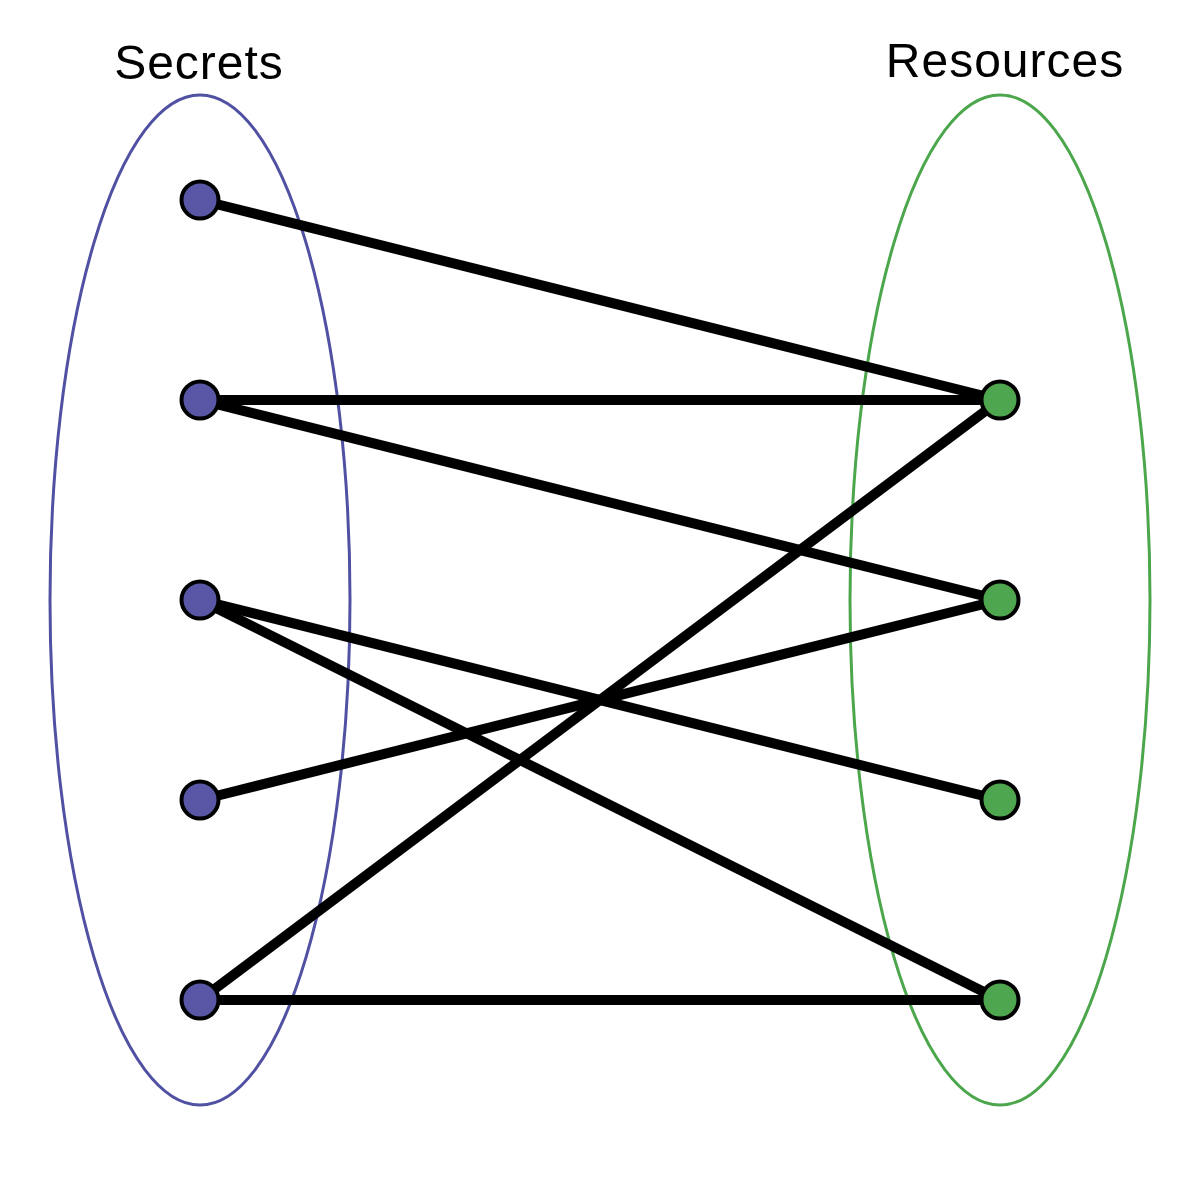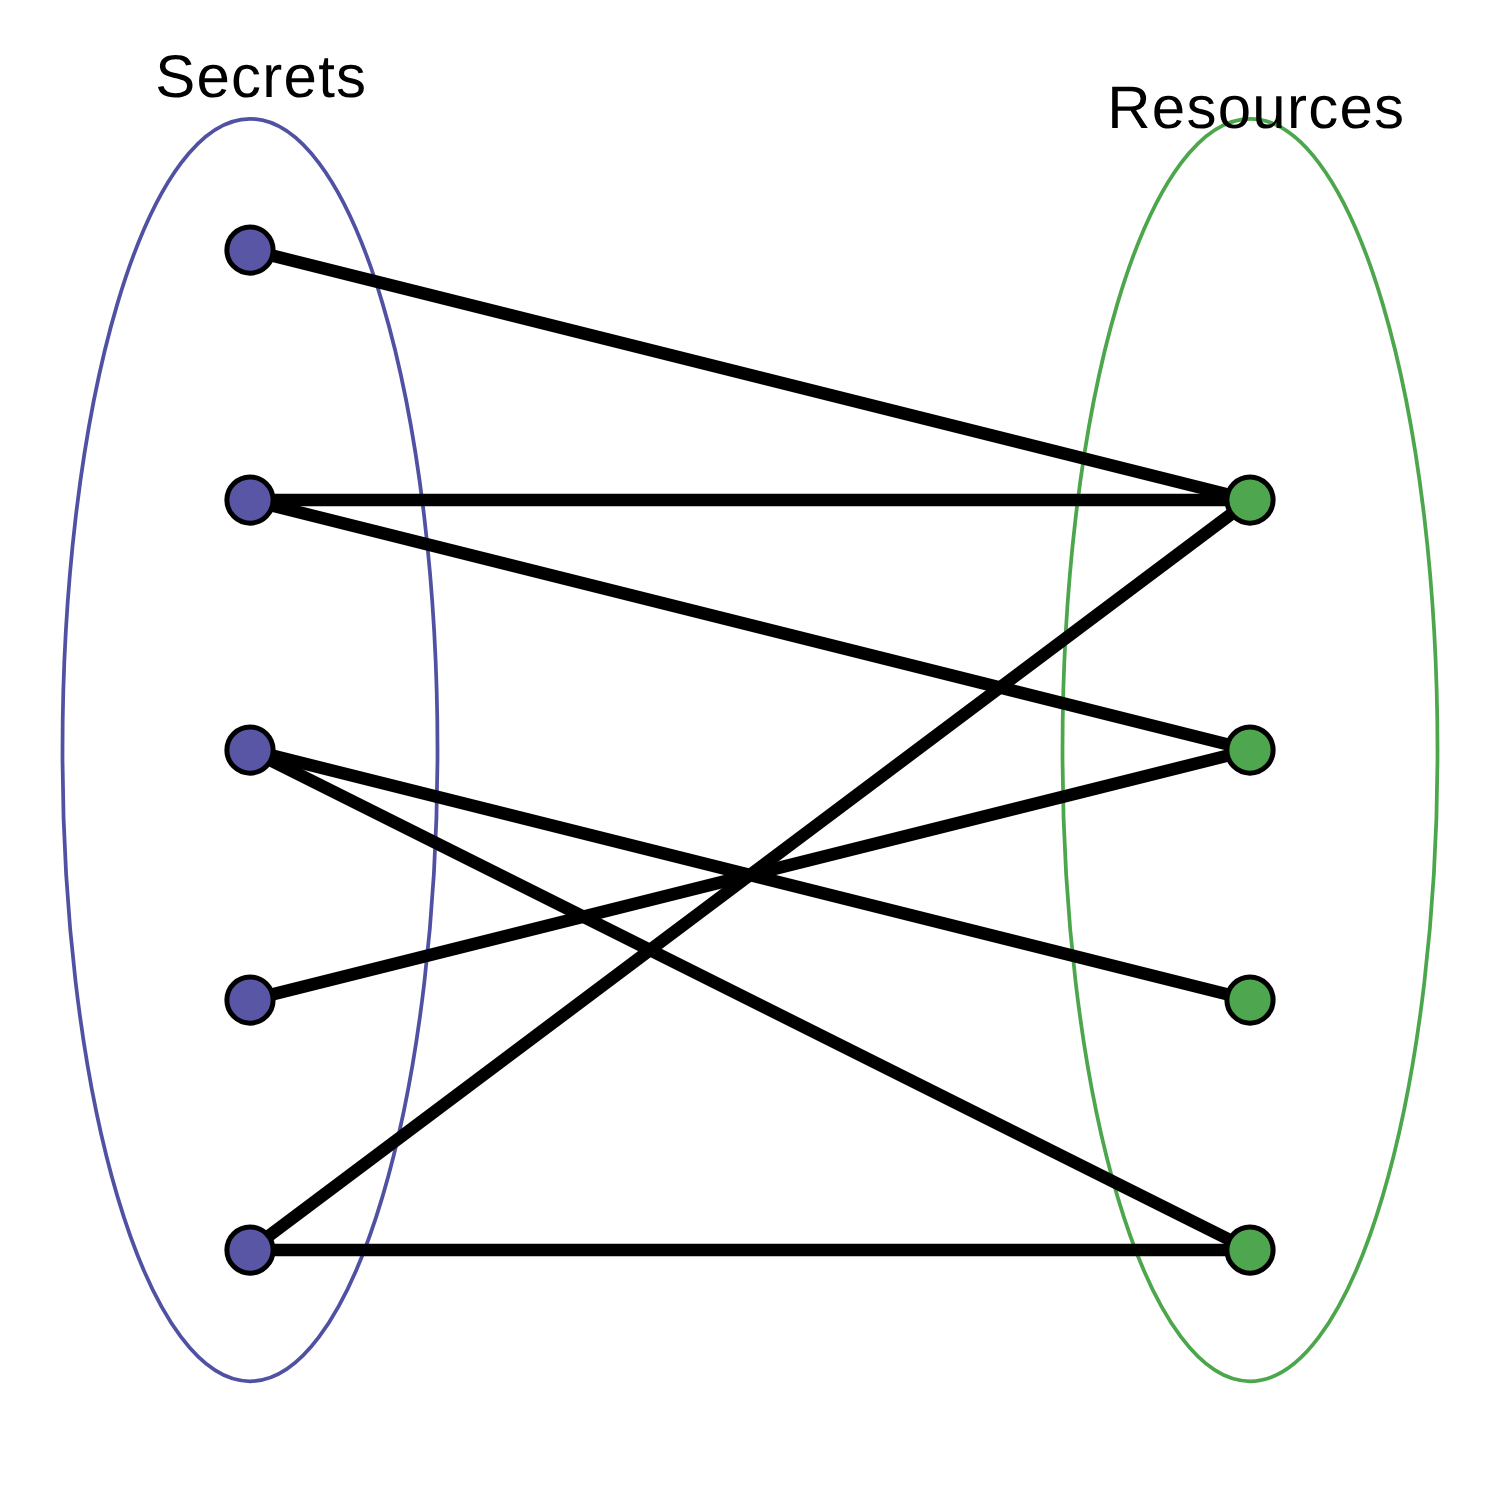--- a/index.html
+++ b/index.html
@@ -57,15 +57,15 @@
         <circle cx="200" cy="400" r="18.5" fill="#5956a6" stroke="#000000" stroke-width="4"></circle>
         <circle cx="200" cy="600" r="18.5" fill="#5956a6" stroke="#000000" stroke-width="4"></circle>
         <circle cx="200" cy="800" r="18.5" fill="#5956a6" stroke="#000000" stroke-width="4"></circle>
         <circle cx="200" cy="1000" r="18.5" fill="#5956a6" stroke="#000000" stroke-width="4"></circle>
         <circle cx="1000" cy="400" r="18.5" fill="#4ea64e" stroke="#000000" stroke-width="4"></circle>
         <circle cx="1000" cy="600" r="18.5" fill="#4ea64e" stroke="#000000" stroke-width="4"></circle>
         <circle cx="1000" cy="800" r="18.5" fill="#4ea64e" stroke="#000000" stroke-width="4"></circle>
         <circle cx="1000" cy="1000" r="18.5" fill="#4ea64e" stroke="#000000" stroke-width="4"></circle>
       </g>
     </svg>
-  <div class="set-label" id="label-secrets" style="left: 209px; top: 62px; color: rgb(0, 0, 0);">Secrets</div>
-  <div class="set-label" id="label-resources" style="left: 1005px; top: 60px; color: rgb(0, 0, 0); margin-top: 27px;">Resources</div>
+  <div class="set-label" id="label-secrets" style="left: 199px; top: 62px; color: rgb(0, 0, 0);">Secrets</div>
+  <div class="set-label" id="label-resources" style="left: 1005px; top: 60px; color: rgb(0, 0, 0);">Resources</div>
 </div>
 
 </body></html>

